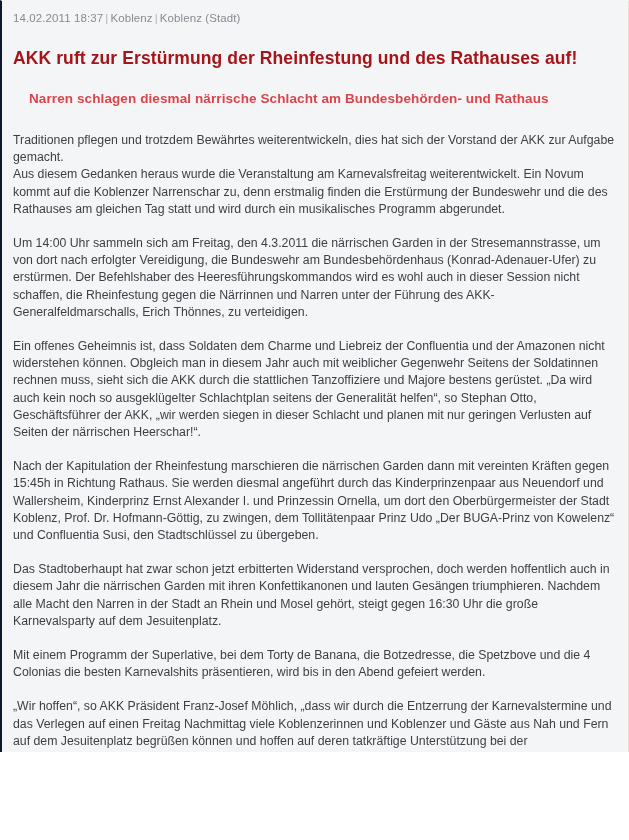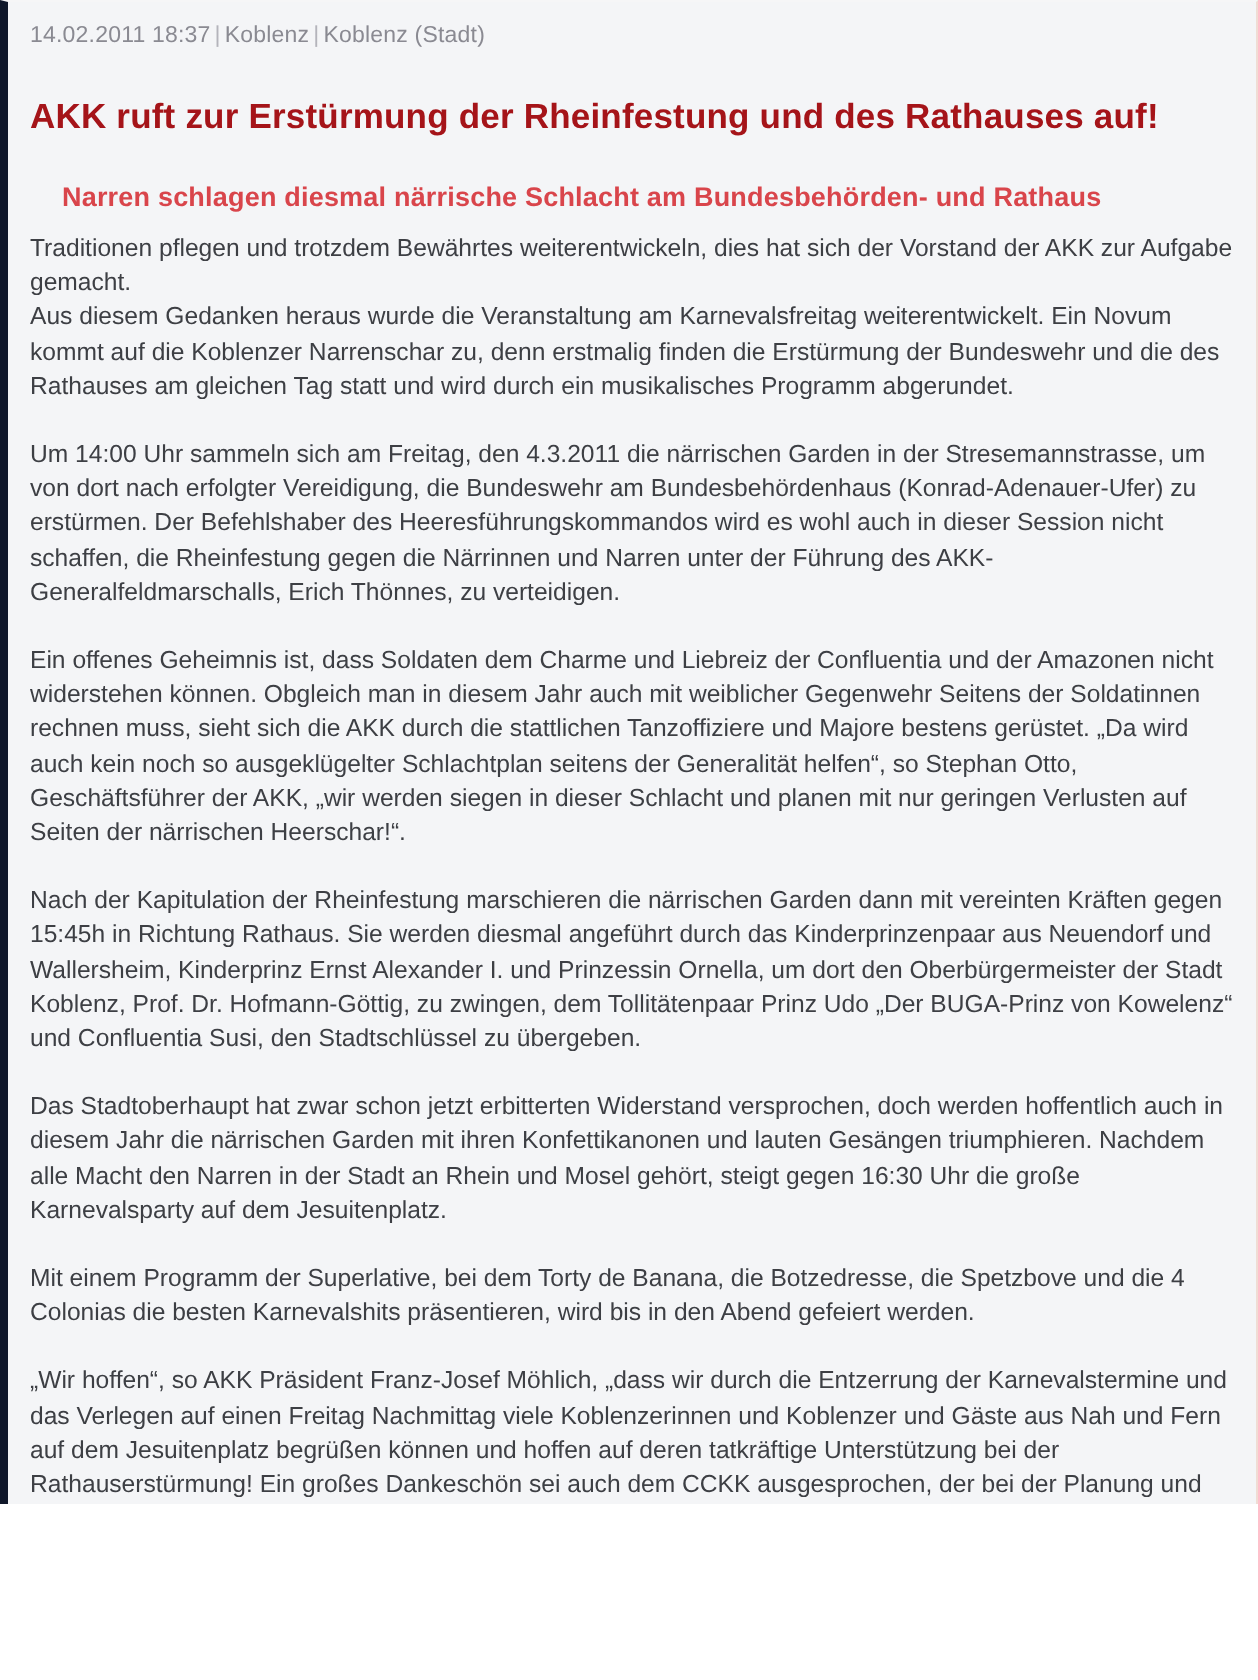--- a/index.html
+++ b/index.html
@@ -9,21 +9,21 @@
   }
   body {
     font-family: "Liberation Sans", sans-serif;
   }
   .page {
     position: relative;
     width: 629px;
     height: 752px;
     box-sizing: border-box;
     background: #f4f5f7;
-    border-left: 4px solid #0f172a;
+    border-left: 2px solid #0f172a;
     border-right: 1px solid #f0dcd4;
     border-top: 1px solid #f6f6f7;
     overflow: hidden;
   }
   .inner {
     padding: 8px 11px 0 11px;
   }
   .meta-line {
     font-size: 11.5px;
     color: #8a8a92;
@@ -45,21 +45,21 @@
   }
   h2.subheadline {
     font-size: 13.5px;
     font-weight: bold;
     color: #d9454b;
     margin: 21px 0 0 16px;
     line-height: 18px;
     letter-spacing: 0.1px;
   }
   .body-copy {
-    margin-top: 8px;
+    margin-top: 24px;
   }
   .body-copy p {
     font-size: 12.3px;
     color: #3d3f44;
     line-height: 17.2px;
     margin: 0 0 17px 0;
     text-align: left;
     letter-spacing: 0.0px;
   }
   .body-copy p:last-child {

